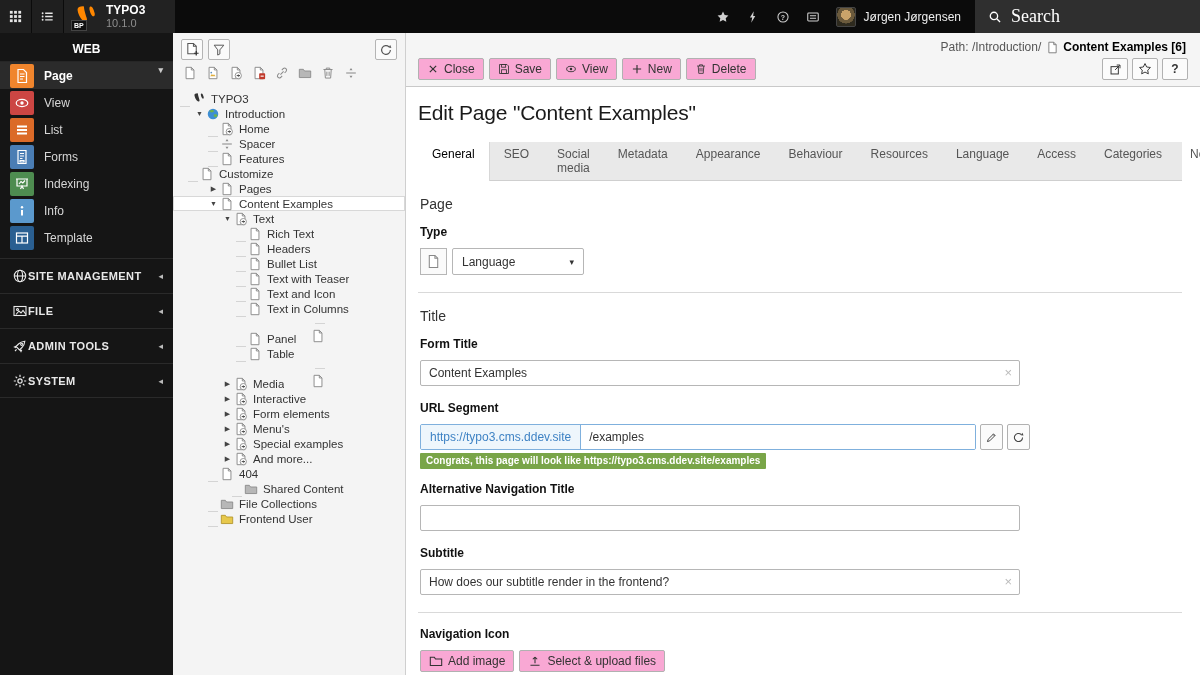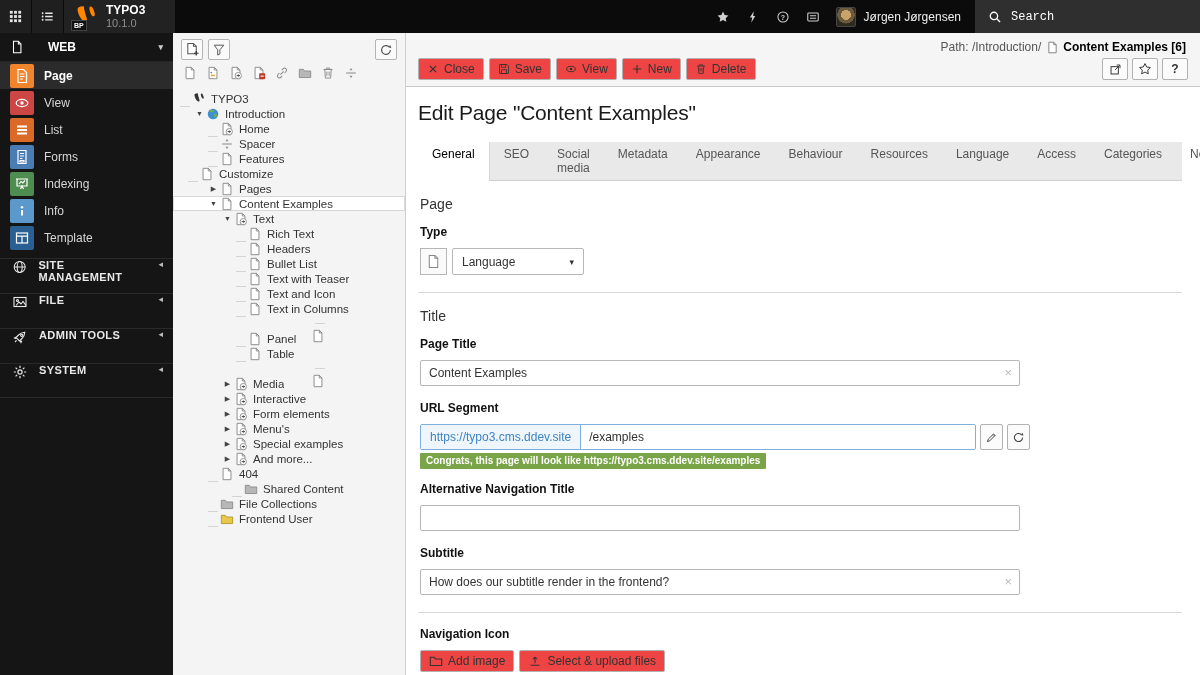--- a/index.html
+++ b/index.html
@@ -12,34 +12,34 @@
   .brand-logo { position:relative; width:26px; height:26px; color:#ff8700; }
   .brand-bp { position:absolute; left:-2px; bottom:-1px; background:#111; color:#fff; font-size:7px; font-weight:bold; padding:1px 2px; border:1px solid #444; }
   .brand-name { color:#fff; font-size:12px; font-weight:bold; line-height:13px; }
   .brand-ver { color:#8f8f8f; font-size:11px; line-height:12px; }
   .tb-right { margin-left:auto; display:flex; align-items:stretch; }
   .tb-ic { width:30px; display:flex; align-items:center; justify-content:center; color:#cfcfcf; cursor:pointer; }
   .tb-user { display:flex; align-items:center; gap:8px; padding:0 14px 0 8px; color:#eee; font-size:12px; cursor:pointer; }
   .avatar { width:20px; height:20px; border-radius:2px; background:radial-gradient(circle at 50% 38%, #c9a36a 0 34%, #6b5a3c 35% 60%, #2e2a1e 61%); border:1px solid #444; }
   .tb-search { width:225px; background:#2f2f2f; display:flex; align-items:center; gap:9px; padding-left:13px; }
   .tb-search svg { color:#fff; }
-  .tb-search input { background:transparent; border:none; outline:none; color:#fff; font-size:12px; width:160px; font-family:Liberation Mono, monospace; }
+  .tb-search input { background:transparent; border:none; outline:none; color:#fff; font-size:18px; width:160px; font-family:Liberation Serif, serif; }
   .tb-search input::placeholder { color:#fff; opacity:1; }
 
   
   .modbar { position:fixed; top:33px; left:0; bottom:0; width:173px; background:#151515; z-index:40; }
-  .mod-group-head { height:29px; display:flex; align-items:center; gap:24px; padding:0 10px; color:#fff; font-size:12px; font-weight:bold; border-bottom:1px solid #262626; cursor:pointer; }
+  .mod-group-head { height:29px; display:flex; align-items:center; gap:9px; padding:0 10px; color:#fff; font-size:12px; font-weight:bold; border-bottom:1px solid #262626; cursor:pointer;flex-direction:column; }
   .mod-group-head .chev { margin-left:auto; font-size:9px; color:#ccc; }
   .mod-item { height:27px; display:flex; align-items:center; gap:10px; padding-left:10px; cursor:pointer; }
   .mod-item.active { background:#2b2b2b; }
   .mod-icon { width:24px; height:24px; border-radius:2px; display:flex; align-items:center; justify-content:center; color:#fff; flex:0 0 24px; }
   .mod-label { color:#d6d6d6; font-size:12px; }
   .mod-item.active .mod-label { color:#fff; font-weight:bold; }
   .mod-sections { margin-top:7px; }
-  .mod-section { height:35px; display:flex; gap:11px; padding:0 10px 0 12px; border-top:1px solid #2a2a2a; color:#e8e8e8; cursor:pointer; }
+  .mod-section { height:35px; display:flex; align-items:center; padding:0 10px 0 12px; border-top:1px solid #2a2a2a; color:#e8e8e8; cursor:pointer; }
   .mod-section:last-child { border-bottom:1px solid #2a2a2a; }
   .sec-label { font-size:11px; font-weight:bold; letter-spacing:.4px; }
   .sec-arrow { margin-left:auto; font-size:9px; color:#bbb; }
 
   
   .treepanel { position:fixed; top:33px; left:173px; bottom:0; width:233px; background:#f4f4f4; border-right:1px solid #cfcfcf; z-index:30; }
   .tree-toolbar1 { display:flex; align-items:center; gap:5px; padding:6px 8px 2px 8px; }
   .tt-btn { width:22px; height:21px; border:1px solid #b4b4b4; background:#fafafa; border-radius:2px; display:flex; align-items:center; justify-content:center; color:#555; cursor:pointer; }
   .tt-refresh { margin-left:auto; }
   .tree-toolbar2 { display:flex; align-items:center; gap:9px; padding:4px 10px 2px 10px; color:#8a8a8a; }
@@ -52,21 +52,21 @@
   .expander.dash::before { content:""; position:absolute; left:1px; top:7px; width:10px; height:1px; background:#d4d4d4; }
   .tree-ic { width:14px; height:14px; flex:0 0 14px; margin-right:5px; color:#8a8a8a; }
   .tree-label { overflow:hidden; text-overflow:ellipsis; }
 
   
   .main { position:fixed; top:33px; left:406px; width:794px; bottom:0; background:#fff; z-index:20; }
   .docheader { background:#f5f5f5; border-bottom:1px solid #c9c9c9; padding:4px 12px 5px 12px; }
   .dh-row1 { height:20px; display:flex; align-items:center; justify-content:flex-end; gap:5px; font-size:12px; color:#555; padding-right:2px; }
   .dh-path-page { color:#000; font-weight:bold; display:flex; align-items:center; gap:4px; }
   .dh-row2 { height:24px; display:flex; align-items:center; }
-  .btn { display:inline-flex; align-items:center; gap:5px; border:1px solid #b1b1b1; background:#ef4444; border-radius:2px; font-size:12px; color:#333; padding:3px 8px; cursor:pointer; margin-right:5px; }
+  .btn { display:inline-flex; align-items:center; gap:5px; border:1px solid #b1b1b1; background:#f9a8d4; border-radius:2px; font-size:12px; color:#333; padding:3px 8px; cursor:pointer; margin-right:5px; }
   .btn svg { color:#333; }
   .dh-right { margin-left:auto; display:flex; gap:4px; }
   .sq-btn { width:26px; height:22px; border:1px solid #b1b1b1; background:#fbfbfb; border-radius:2px; display:flex; align-items:center; justify-content:center; color:#333; font-size:12px; font-weight:bold; cursor:pointer; }
 
   .content { padding:14px 18px 0 12px; height:592px; overflow:hidden; }
   .page-title { font-size:21px; font-weight:400; color:#1a1a1a; letter-spacing:-.2px; }
   .tabs { display:flex; background:#e9e9e9; border-bottom:1px solid #cfcfcf; margin-top:17px; }
   .tab { padding:5px 14px 5px 14px; font-size:12px; color:#555; cursor:pointer; }
   .tab.active { background:#fff; color:#000; border-right:1px solid #d7d7d7; margin-bottom:-1px; }
 
@@ -839,21 +839,21 @@
       <span class="fake-select">
         <span>Language</span>
         <span class="chev">▾</span>
       </span>
     </div>
 
     <hr class="divider">
 
     <div class="sec-heading">Title</div>
 
-    <div class="f-label">Page Title</div>
+    <div class="f-label">Form Title</div>
     <div class="input-wrap field">
       <input type="text" value="Content Examples" style="">
       <span class="clear-x">×</span>
     </div>
 
     <div class="f-label">URL Segment</div>
     <div class="slug-row">
       <span class="slug-group">
         <span class="slug-prefix">https://typo3.cms.ddev.site</span>
         <input type="text" value="/examples" style="">

